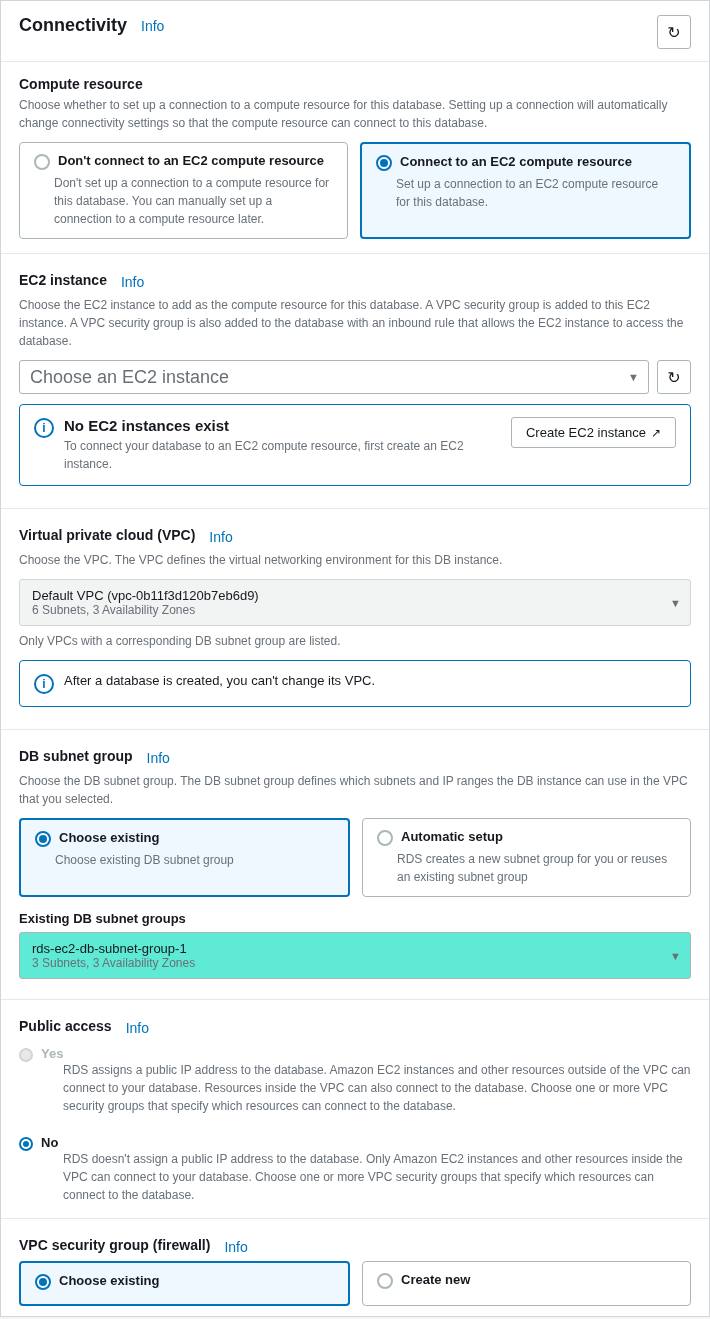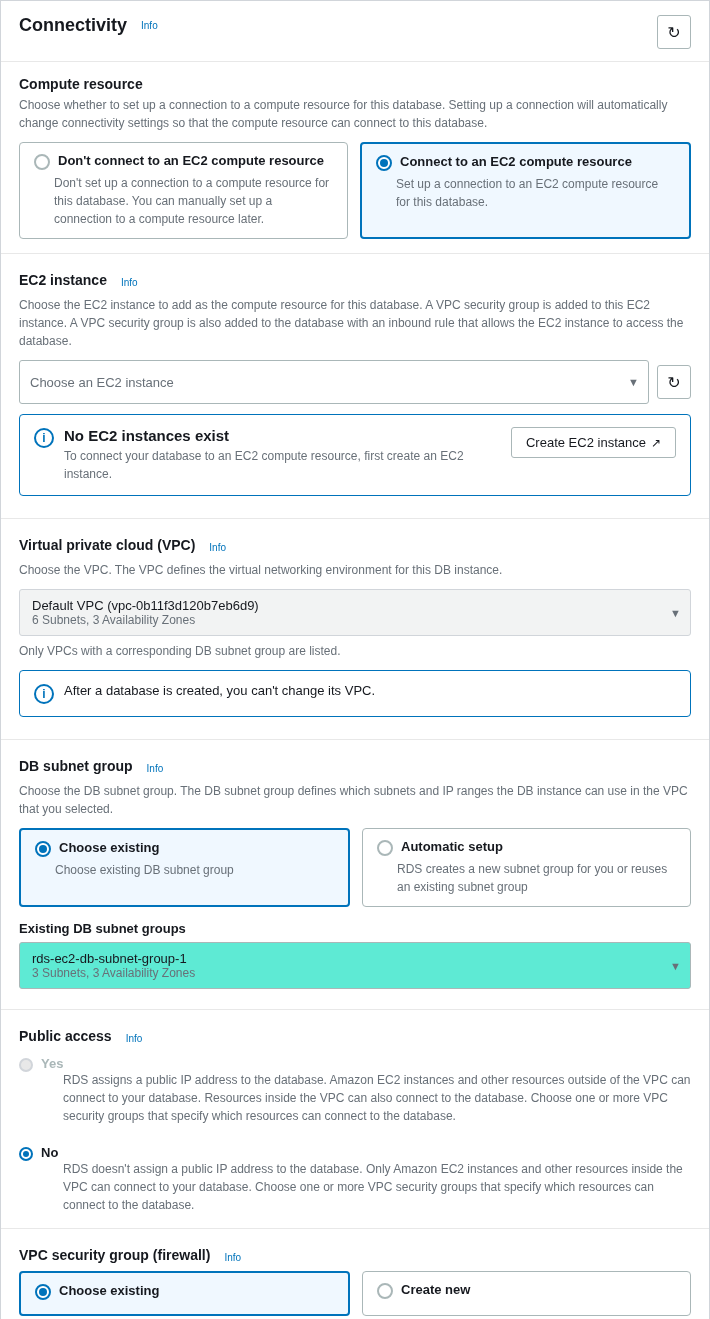--- a/index.html
+++ b/index.html
@@ -23,21 +23,21 @@
       padding: 14px 18px 12px 18px;
       border-bottom: 1px solid #e8e8e8;
     }
     .page-title {
       font-size: 18px;
       font-weight: 700;
       color: #16191f;
     }
     .info-link {
       color: #0073bb;
-      font-size: 10px;
+      font-size: 14px;
       text-decoration: none;
       margin-left: 8px;
       cursor: pointer;
     }
     .refresh-btn {
       width: 34px;
       height: 34px;
       border: 1px solid #aab7b8;
       background: #fff;
       border-radius: 3px;
@@ -123,25 +123,25 @@
       align-items: center;
       gap: 8px;
       margin-bottom: 10px;
     }
     .select-box-wrapper {
       flex: 1;
       position: relative;
     }
     .select-box-wrapper select {
       width: 100%;
-      height: 44px;
+      height: 34px;
       border: 1px solid #aab7b8;
       border-radius: 3px;
       padding: 0 30px 0 10px;
-      font-size: 13px;
+      font-size: 18px;
       color: #687078;
       background: #fff;
       appearance: none;
       cursor: pointer;
     }
     .select-arrow {
       position: absolute;
       right: 10px;
       top: 50%;
       transform: translateY(-50%);

